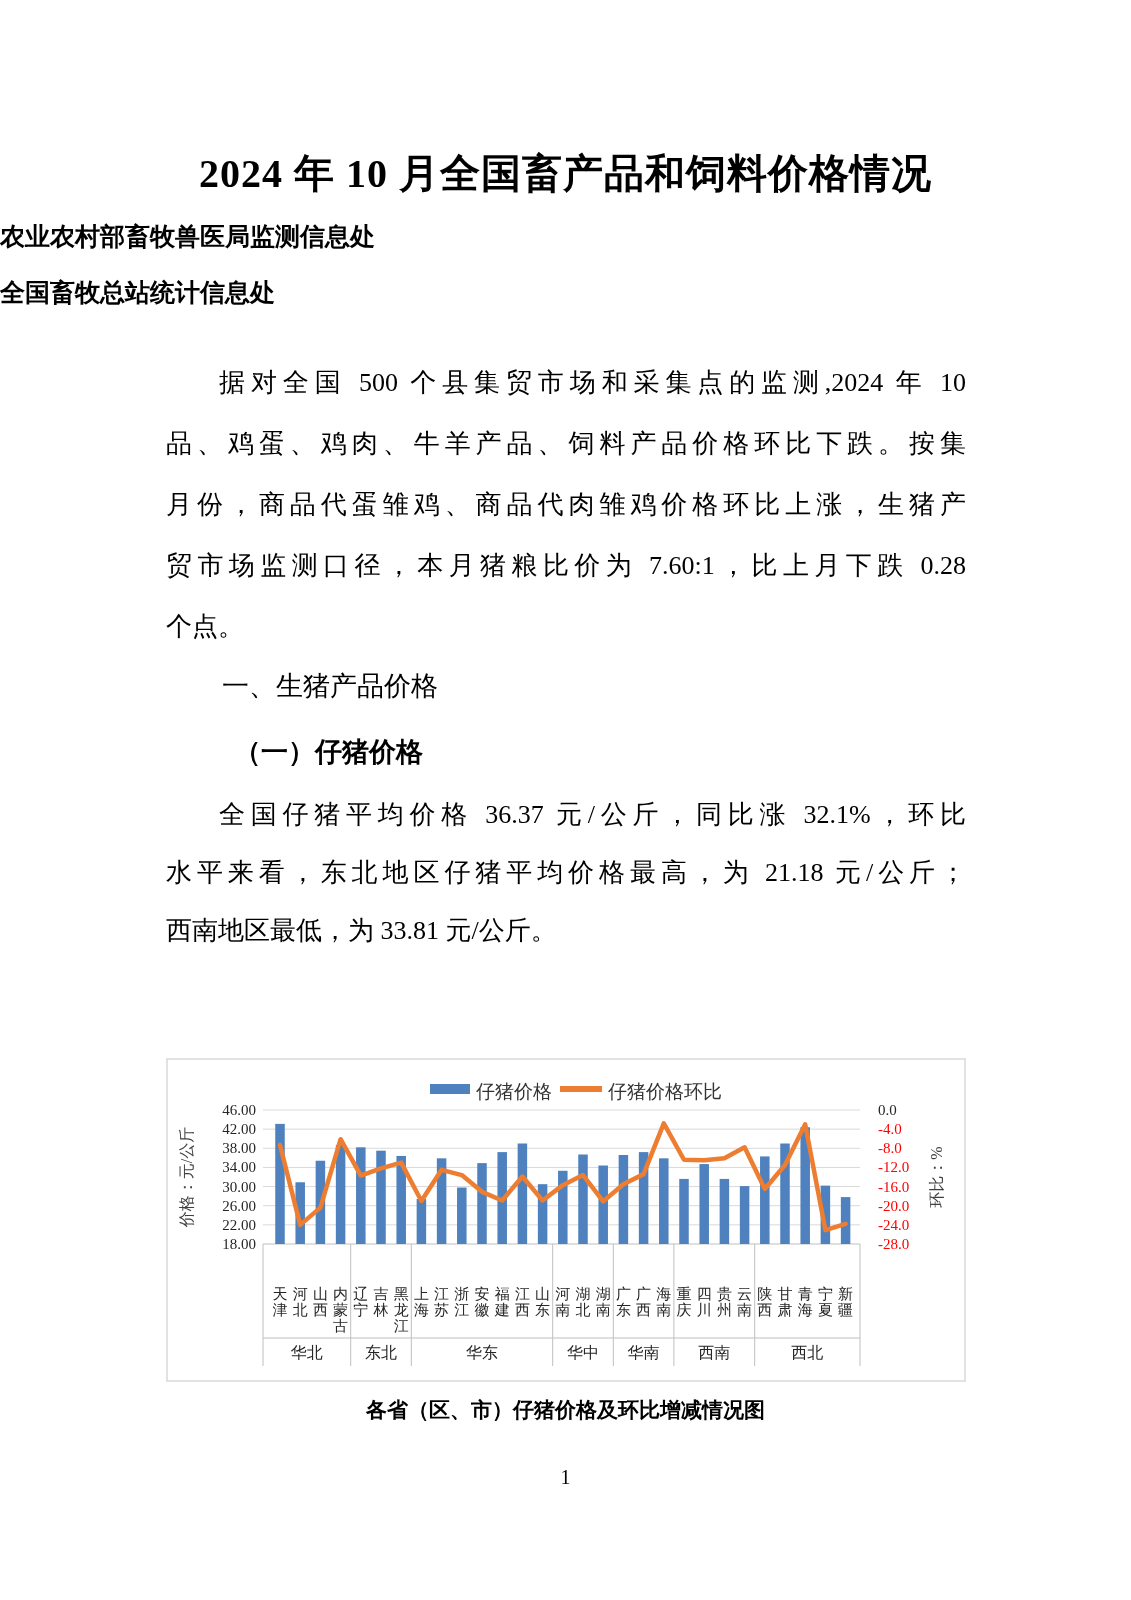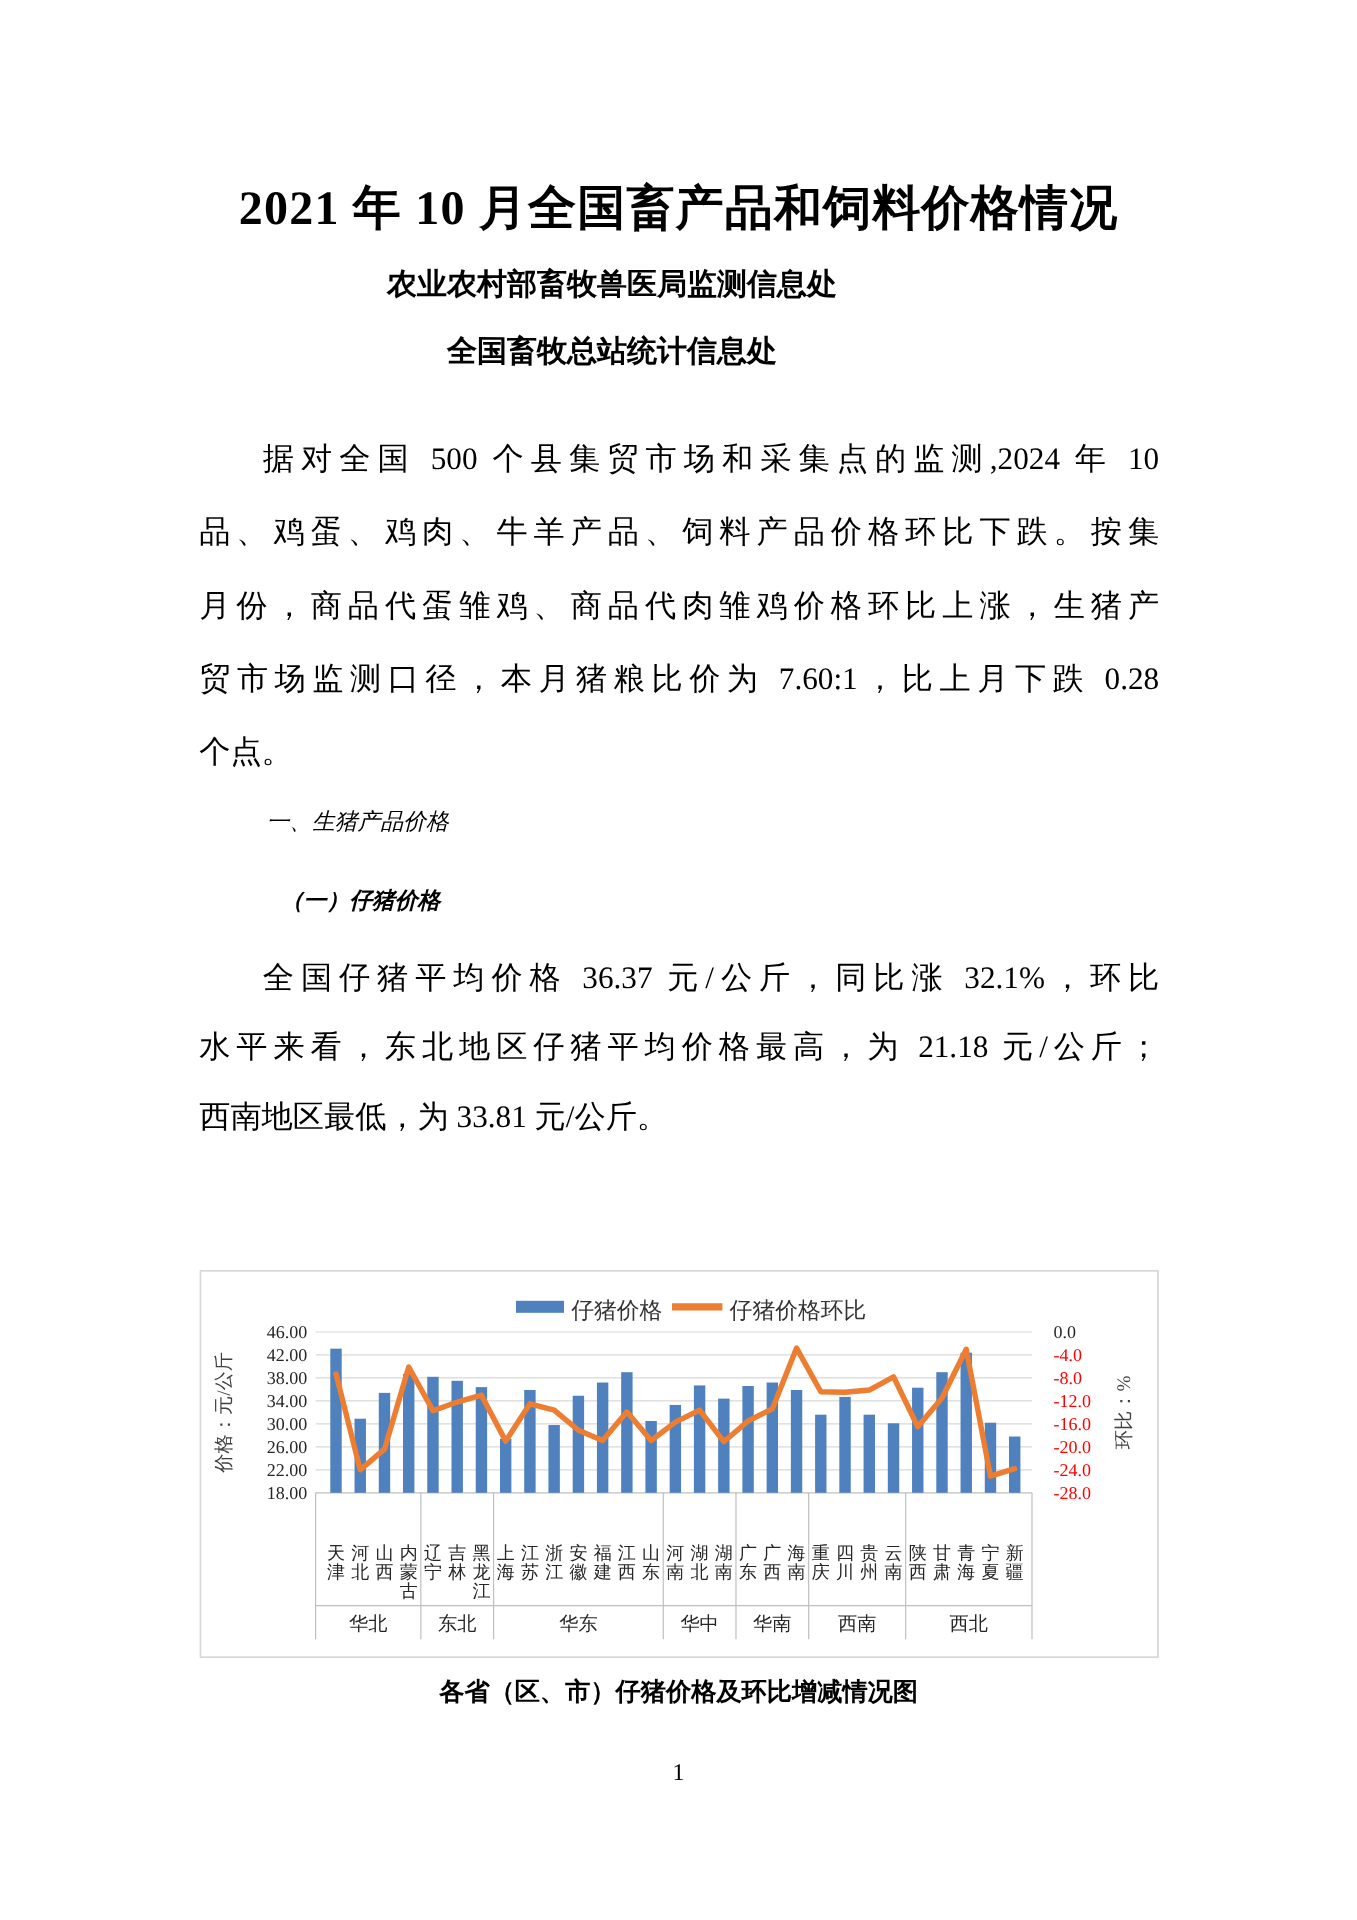--- a/index.html
+++ b/index.html
@@ -5,53 +5,53 @@
   html,body { margin:0; padding:0; }
   body {
     width:1131px; height:1600px; position:relative; background:#ffffff;
     font-family:"Liberation Serif","DejaVu Serif",serif; color:#000;
     overflow:hidden;
   }
   .doc-title {
     position:absolute; top:146px; left:0; width:1131px; text-align:center;
     font-size:40px; font-weight:bold; letter-spacing:1px;
   }
-  .org-line { position:absolute; left:0; width:1020px; text-align:center;
+  .org-line { position:absolute; left:0; width:1020px; 
     font-size:25px; font-weight:bold; }
   #org1 { top:220px; }
   #org2 { top:276px; }
   .body-block { position:absolute; left:166px; width:800px; font-size:26px; }
   #para1 { top:352px; }
   #para1 .bline { height:61px; line-height:61px; }
   #para2 { top:786px; }
   #para2 .bline { height:58px; line-height:58px; }
   .bline { white-space:normal; }
   .jline { text-align:justify; text-align-last:justify; }
   .p-first { text-indent:53px; }
   .sec-heading {
-    position:absolute; left:166px; width:800px; font-size:19px;
-    text-indent:56px; height:60px; line-height:60px;font-style:italic;
+    position:absolute; left:166px; width:800px; font-size:27px;
+    text-indent:56px; height:60px; line-height:60px;
   }
   #sec1 { top:656px; }
   #sec1sub { top:722px; font-family:"Liberation Sans","DejaVu Sans",sans-serif;
     font-weight:bold; text-indent:68px; }
   .chart-wrap { position:absolute; left:166px; top:1058px; width:800px; height:327px; }
   .chart-caption {
     position:absolute; top:1396px; left:0; width:1131px; text-align:center;
     font-family:"Liberation Sans","DejaVu Sans",sans-serif;
     font-size:21px; font-weight:bold;
   }
   .page-number { position:absolute; top:1466px; left:0; width:1131px;
     text-align:center; font-size:20px; }
   svg text { font-family:"Liberation Serif","DejaVu Serif",serif; }
 </style>
 </head>
 <body>
 
-<div class="doc-title">2021 年 10 月全国畜产品和饲料价格情况</div>
+<div class="doc-title">2024 年 10 月全国畜产品和饲料价格情况</div>
 <div class="org-line" id="org1">农业农村部畜牧兽医局监测信息处</div>
 <div class="org-line" id="org2">全国畜牧总站统计信息处</div>
 
 <div class="body-block" id="para1">
     <div class="bline jline p-first">据对全国 500 个县集贸市场和采集点的监测,2024 年 10</div>
     <div class="bline jline">品、鸡蛋、鸡肉、牛羊产品、饲料产品价格环比下跌。按集</div>
     <div class="bline jline">月份，商品代蛋雏鸡、商品代肉雏鸡价格环比上涨，生猪产</div>
     <div class="bline jline">贸市场监测口径，本月猪粮比价为 7.60:1，比上月下跌 0.28</div>
     <div class="bline">个点。</div>
   </div>

